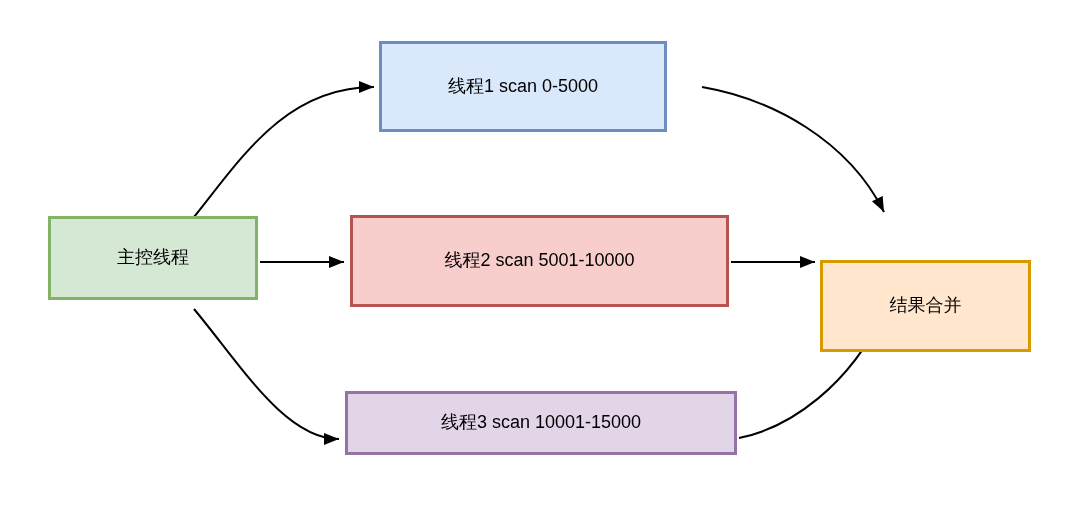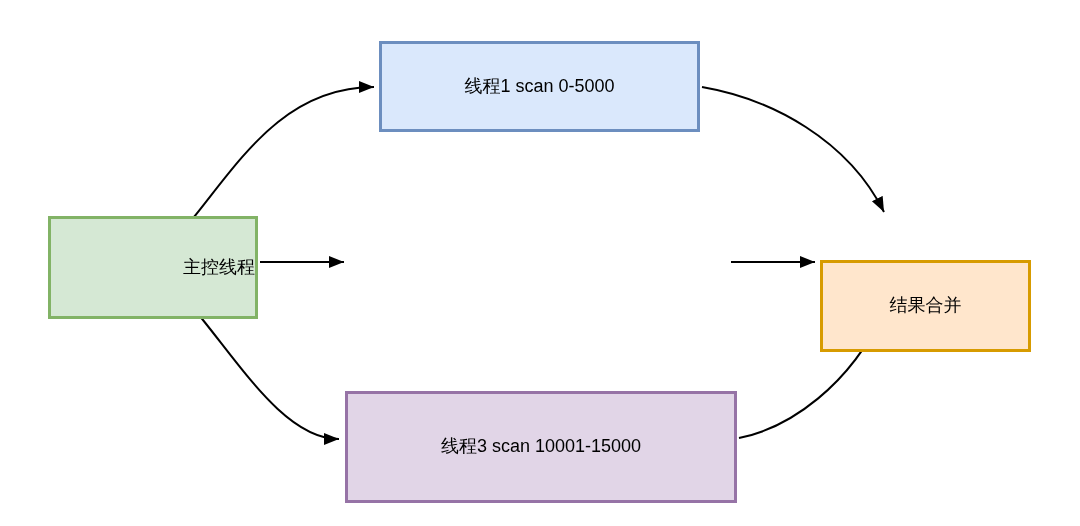--- a/index.html
+++ b/index.html
@@ -34,24 +34,24 @@
     justify-content: center;
     text-align: center;
   }
   .node-label {
     font-size: 18px;
     color: #000000;
     line-height: 1.2;
     white-space: nowrap;
   }
   
-  #node-main    { left: 48px;  top: 216px; width: 210px; height: 103px; justify-content: flex-end; }
-  #node-thread1 { left: 379px; top: 41px;  width: 321px; height: 91px; }
+  #node-main    { left: 48px;  top: 216px; width: 210px; height: 84px; }
+  #node-thread1 { left: 379px; top: 41px;  width: 288px; height: 91px; }
   #node-thread2 { left: 350px; top: 215px; width: 379px; height: 92px; }
-  #node-thread3 { left: 345px; top: 391px; width: 392px; height: 112px; }
+  #node-thread3 { left: 345px; top: 391px; width: 392px; height: 64px; }
   #node-merge   { left: 820px; top: 216px; width: 211px; height: 92px; margin-top: 44px; }
   .edge {
     fill: none;
     stroke: #000000;
     stroke-width: 2;
   }
 </style>
 </head>
 <body>
 
@@ -72,20 +72,23 @@
   </svg>
 
   <div class="node" id="node-main" style="background: rgb(213, 232, 212); border-color: rgb(130, 179, 102);">
     <span class="node-label">主控线程</span>
   </div>
 
   <div class="node" id="node-thread1" style="background: rgb(218, 232, 252); border-color: rgb(108, 142, 191);">
     <span class="node-label">线程1 scan 0-5000</span>
   </div>
 
+  <div class="node" id="node-thread2" style="background: rgb(248, 206, 204); border-color: rgb(184, 84, 80);">
+    <span class="node-label">线程2 scan 5001-10000</span>
+  </div>
 
   <div class="node" id="node-thread3" style="background: rgb(225, 213, 231); border-color: rgb(150, 115, 166);">
     <span class="node-label">线程3 scan 10001-15000</span>
   </div>
 
   <div class="node" id="node-merge" style="background: rgb(255, 230, 204); border-color: rgb(215, 155, 0);">
     <span class="node-label">结果合并</span>
   </div>
 
 </div>

